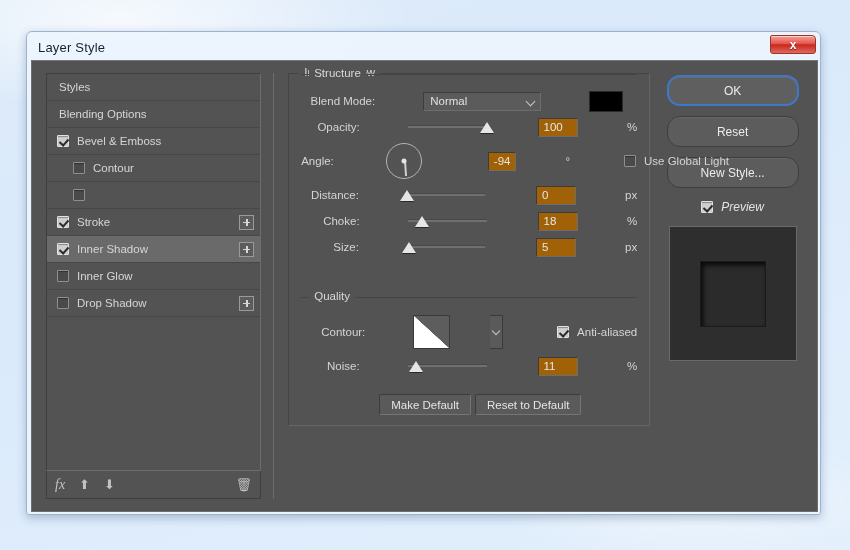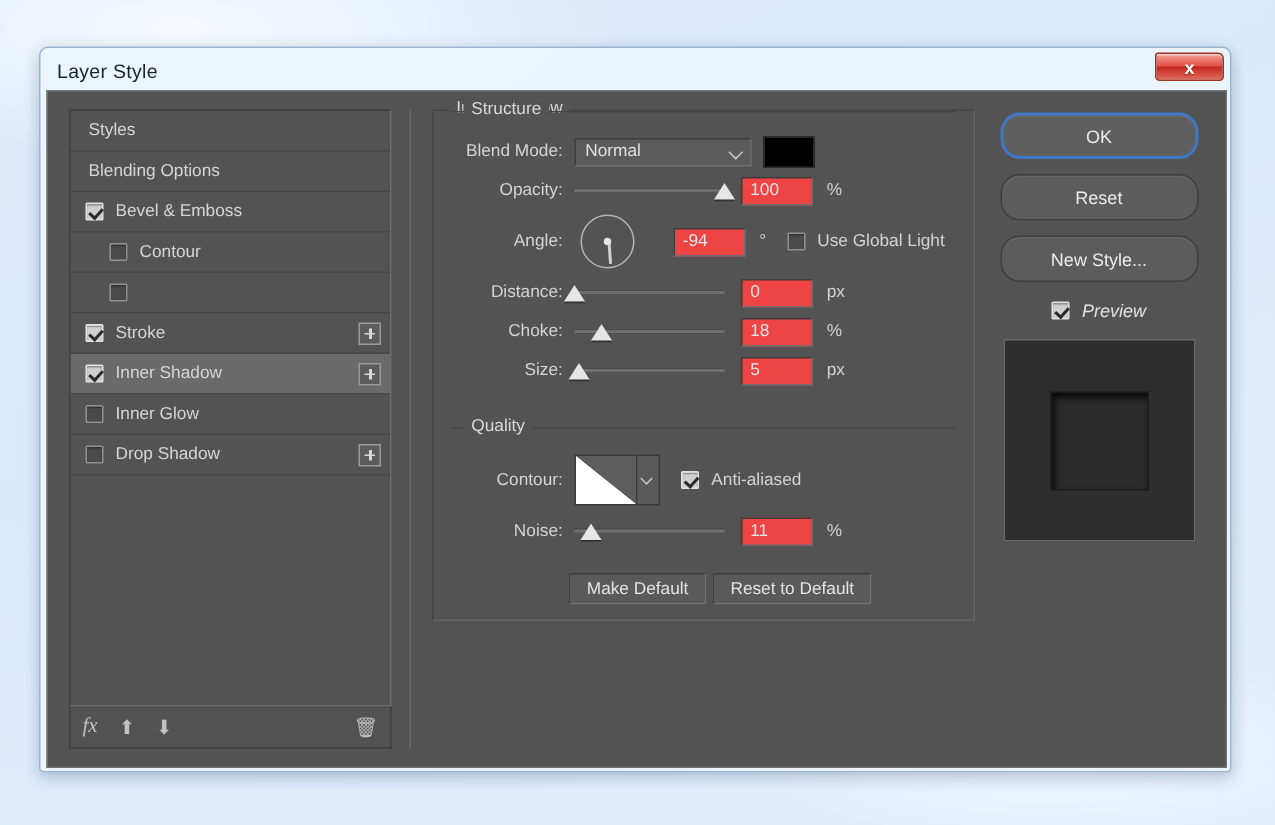--- a/index.html
+++ b/index.html
@@ -182,20 +182,21 @@
   .fs-legend {
     position: absolute; top: -8px; left: 8px;
     background: #535353; padding: 0 5px;
     color: #d8d8d8; font-size: 11.5px;
   }
 
   .frow {
     display: flex; align-items: center;
     height: 24px;
     margin-bottom: 2px;
+    gap: 40px;
   }
   .flabel {
     width: 82px; text-align: right;
     color: #d4d4d4; font-size: 11.5px;
     padding-right: 8px;
     white-space: nowrap;
   }
 
   .select {
     width: 118px; height: 19px;
@@ -240,21 +241,21 @@
     top: 4px;
     width: 0; height: 0;
     border-left: 7px solid transparent;
     border-right: 7px solid transparent;
     border-bottom: 11px solid #e6e6e6;
     transform: translateX(-7px);
     filter: drop-shadow(0 1px 0 rgba(0,0,0,.5));
   }
   .numbox {
     width: 48px; height: 19px;
-    background: #ef4444;
+    background: #a16207;
     border: 1px solid #3c3c3c;
     border-right-color: #6d6d6d; border-bottom-color: #6d6d6d;
     color: #e6e6e6; font-size: 11.5px;
     display: flex; align-items: center;
     padding: 0 5px;
     margin-left: 11px;
     cursor: text;
   }
   .unit {
     color: #d4d4d4; font-size: 11.5px;
@@ -500,21 +501,21 @@
             <span class="flabel">Size:</span>
             <div class="slider">
               <div class="track"></div>
               <div class="thumb" id="thumb-size" style="left: 3%;"></div>
             </div>
             <div class="numbox">5</div>
             <span class="unit">px</span>
           </div>
         </div>
 
-        <div class="fieldset" style="margin-top:14px">
+        <div class="fieldset" style="margin-top:26px">
           <span class="fs-legend">Quality</span>
 
           <div class="frow" style="height:40px">
             <span class="flabel">Contour:</span>
             <div class="contour-swatch"></div>
             <div class="contour-drop">
               <span class="caret"></span>
             </div>
             <label class="inline-cb">
               <span class="cb on" id="cb-aa"></span>

